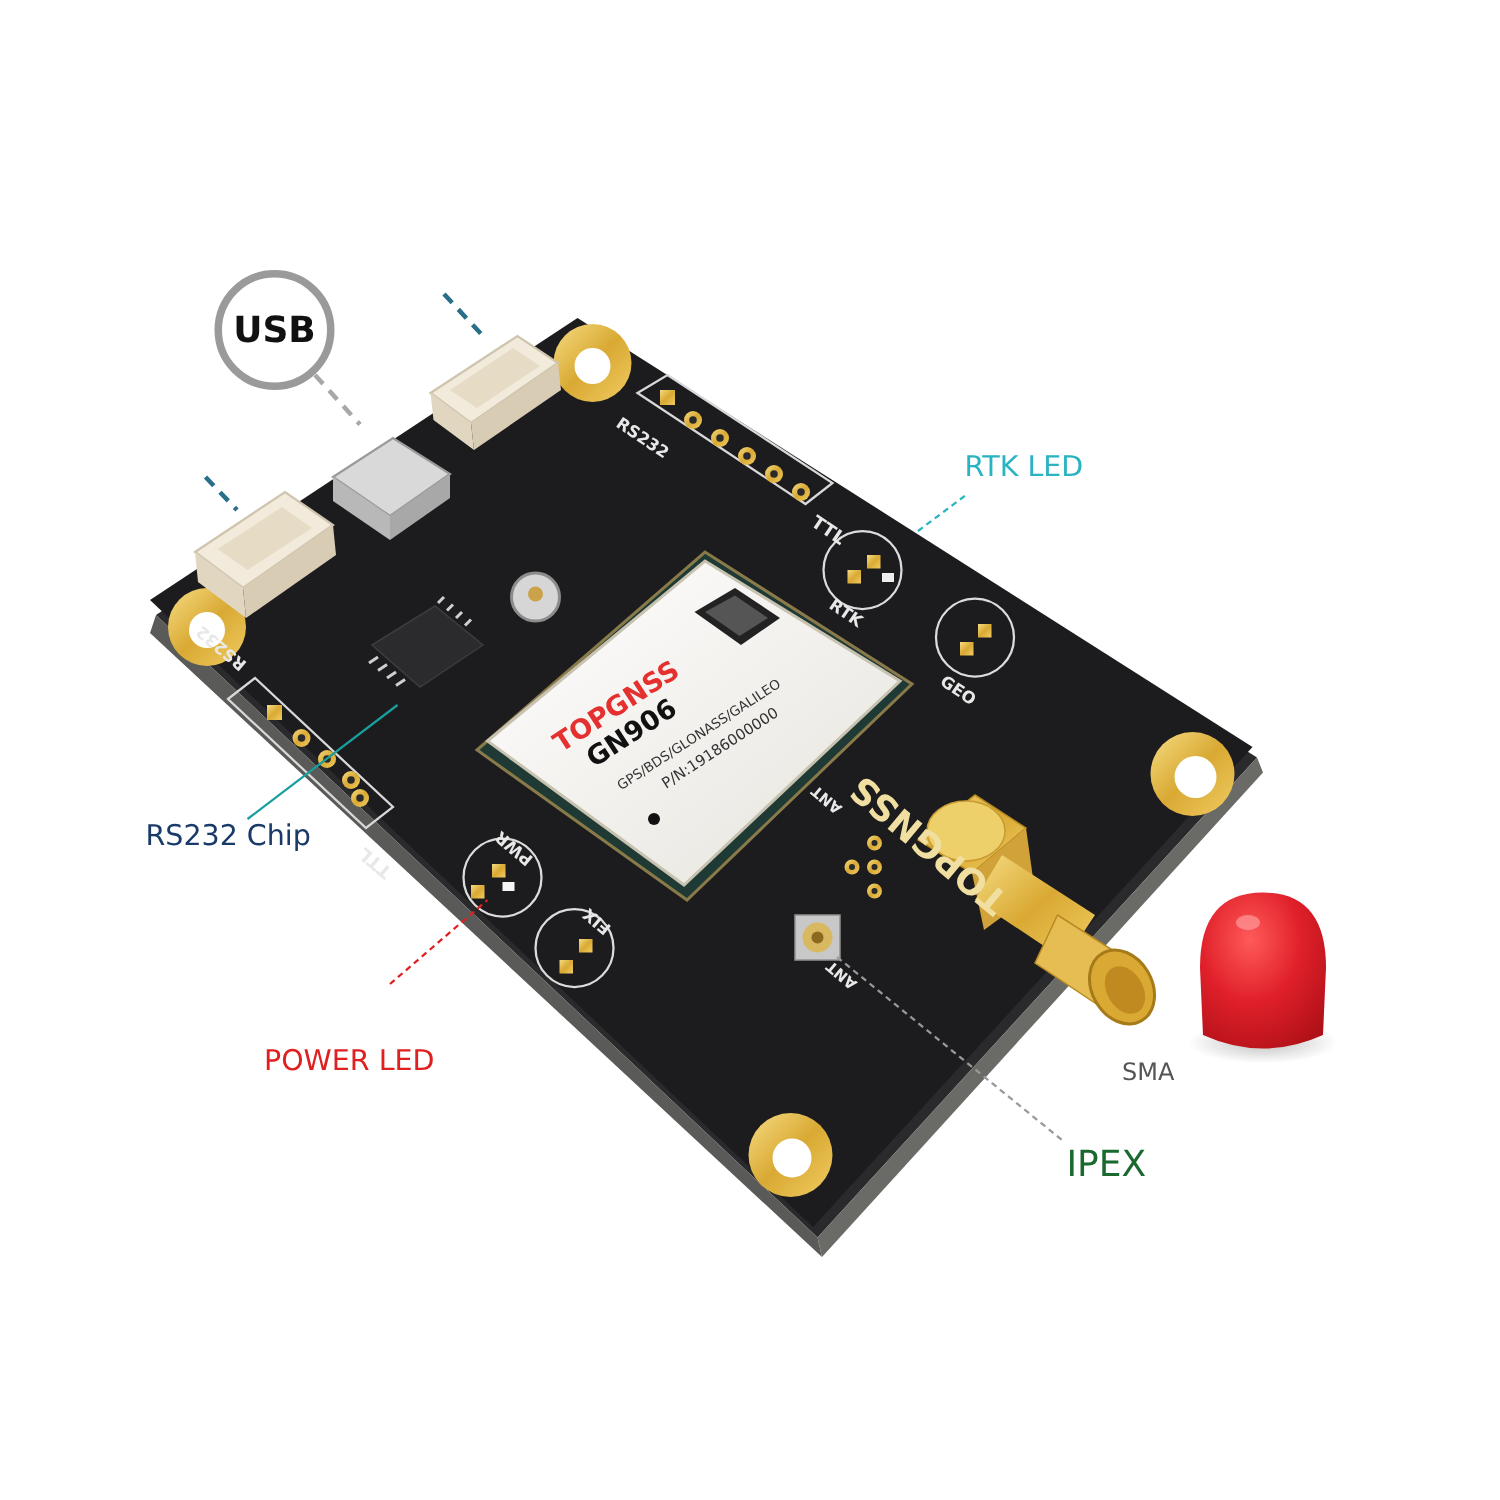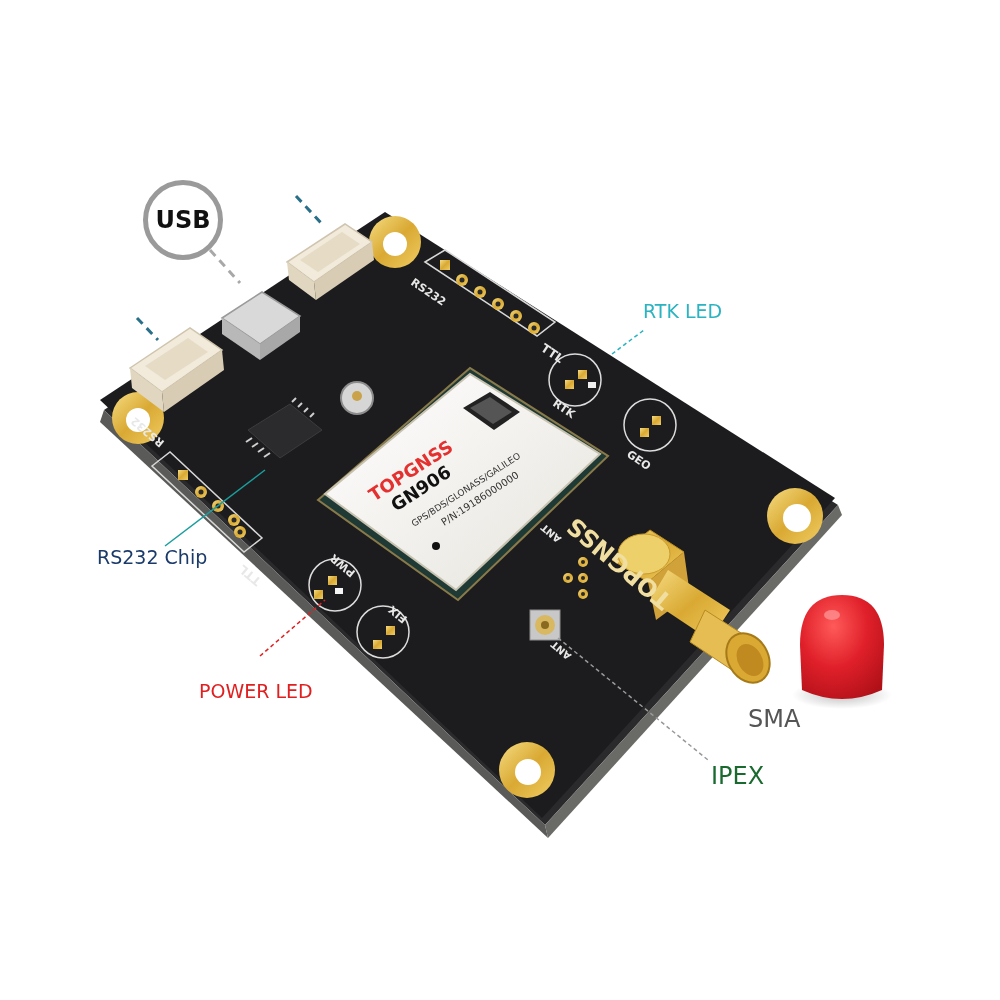--- a/index.html
+++ b/index.html
@@ -10,21 +10,21 @@
   .bubble { position: absolute; border-radius: 50%; display: flex; align-items: center;
             justify-content: center; font-weight: bold; }
   .bubble-teal { background: #1a9e9e; color: #ffffff; width: 88px; height: 88px; font-size: 25px;
                  font-family: "DejaVu Sans", sans-serif; letter-spacing: 1px; }
   .bubble-usb { background: #ffffff; border: 5px solid #9a9a9a; color: #111111; width: 80px; height: 80px;
                 font-size: 24px; box-sizing: border-box; }
   .label { position: absolute; font-family: "DejaVu Sans", sans-serif; font-size: 19px; white-space: nowrap; }
   .lbl-rtk { color: #2ab3c0; }
   .lbl-rs232 { color: #1a3a6a; }
   .lbl-power { color: #e02020; }
-  .lbl-sma { color: #555555; font-size: 24px; }
+  .lbl-sma { color: #555555; font-size: 16px; }
   .lbl-ipex { color: #1a6a30; font-size: 24px; }
 </style>
 </head>
 <body>
 
 <div class="stage">
 
   <svg class="board" width="1000" height="1000" viewBox="0 0 1000 1000">
     <defs>
       <linearGradient id="goldG" x1="0" y1="0" x2="1" y2="1">
@@ -223,17 +223,17 @@
       <text x="444" y="526" font-size="10" fill="#333333" transform="rotate(-33 444 526)">P/N:19186000000</text>
     </g>
   </svg>
 
   <div class="bubble bubble-usb" style="left:143px; top:180px;">
     <span>USB</span>
   </div>
 
   <div class="label lbl-rtk" style="left:643px; top:300px;">RTK LED</div>
   <div class="label lbl-rs232" style="left:67px; top:546px;margin-left:30px;">RS232 Chip</div>
-  <div class="label lbl-power" style="left:176px; top:680px;margin-left:23px;">POWER LED</div>
+  <div class="label lbl-power" style="left:176px; top:696px;">POWER LED</div>
   <div class="label lbl-sma" style="left:748px; top:705px;">SMA</div>
   <div class="label lbl-ipex" style="left:711px; top:762px;">IPEX</div>
 
 </div>
 
 </body></html>

